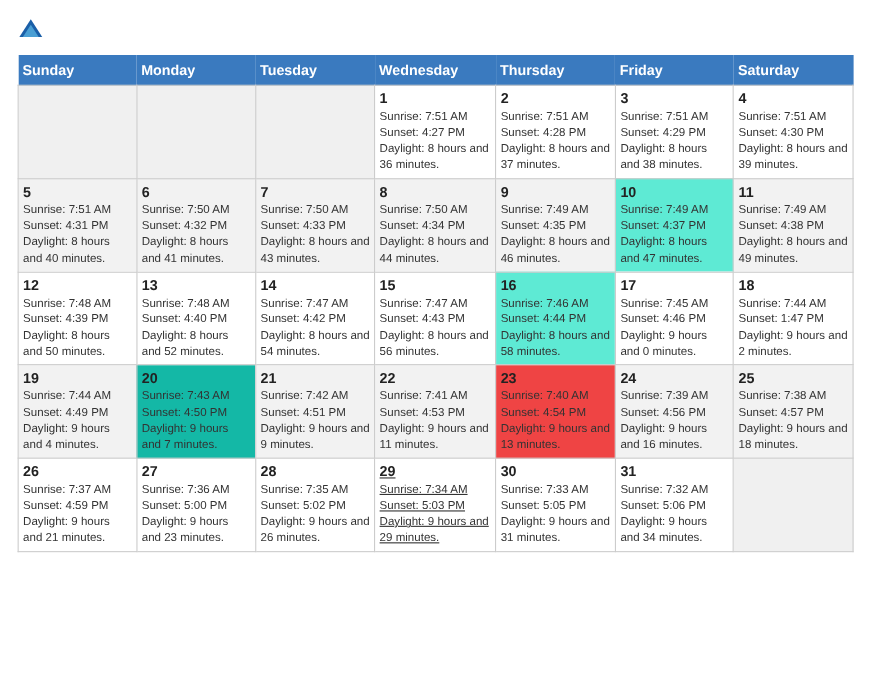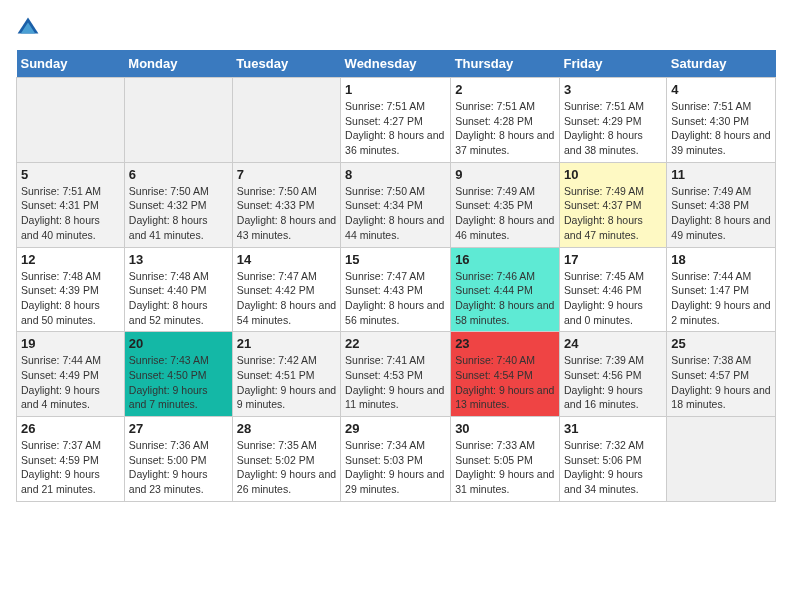--- a/index.html
+++ b/index.html
@@ -173,21 +173,21 @@
           <div class="cell-content">Sunrise: 7:50 AM
 Sunset: 4:34 PM
 Daylight: 8 hours and 44 minutes.</div>
         </td>
         <td style="background-color: rgb(242, 242, 242);">
           <div class="day-num">9</div>
           <div class="cell-content">Sunrise: 7:49 AM
 Sunset: 4:35 PM
 Daylight: 8 hours and 46 minutes.</div>
         </td>
-        <td style="background-color: #fef9c3;">
+        <td style="background-color: #5eead4;">
           <div class="day-num">10</div>
           <div class="cell-content">Sunrise: 7:49 AM
 Sunset: 4:37 PM
 Daylight: 8 hours and 47 minutes.</div>
         </td>
         <td style="background-color: rgb(242, 242, 242);">
           <div class="day-num">11</div>
           <div class="cell-content">Sunrise: 7:49 AM
 Sunset: 4:38 PM
 Daylight: 8 hours and 49 minutes.</div>
@@ -293,21 +293,21 @@
           <div class="cell-content">Sunrise: 7:36 AM
 Sunset: 5:00 PM
 Daylight: 9 hours and 23 minutes.</div>
         </td>
         <td style="background-color: rgb(255, 255, 255);">
           <div class="day-num">28</div>
           <div class="cell-content">Sunrise: 7:35 AM
 Sunset: 5:02 PM
 Daylight: 9 hours and 26 minutes.</div>
         </td>
-        <td style="background-color: rgb(255, 255, 255);">
+        <td style="background-color: rgb(255, 255, 255); text-decoration: underline;">
           <div class="day-num">29</div>
           <div class="cell-content">Sunrise: 7:34 AM
 Sunset: 5:03 PM
 Daylight: 9 hours and 29 minutes.</div>
         </td>
         <td style="background-color: rgb(255, 255, 255);">
           <div class="day-num">30</div>
           <div class="cell-content">Sunrise: 7:33 AM
 Sunset: 5:05 PM
 Daylight: 9 hours and 31 minutes.</div>

